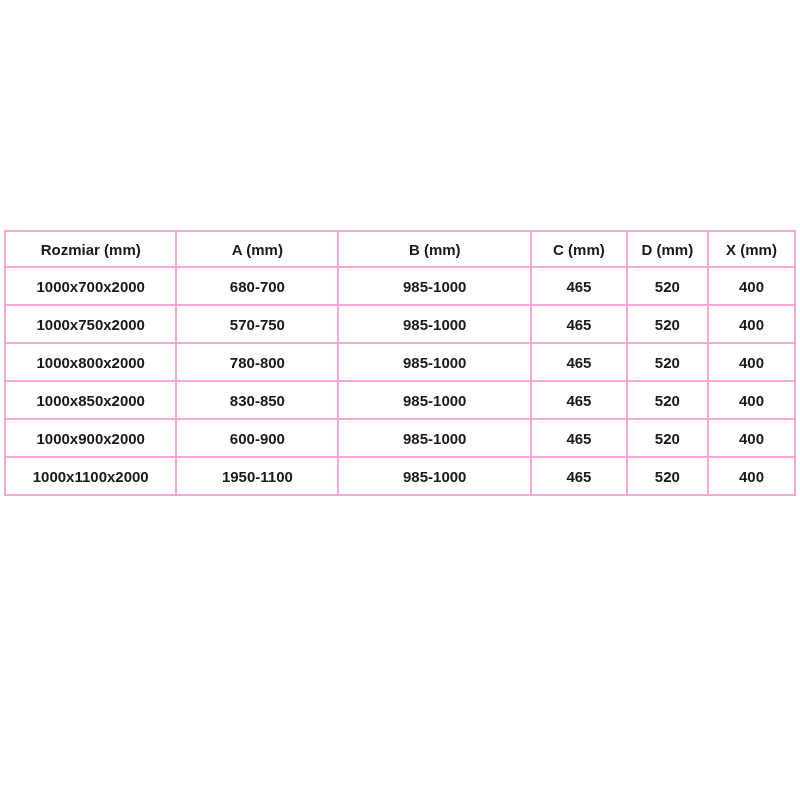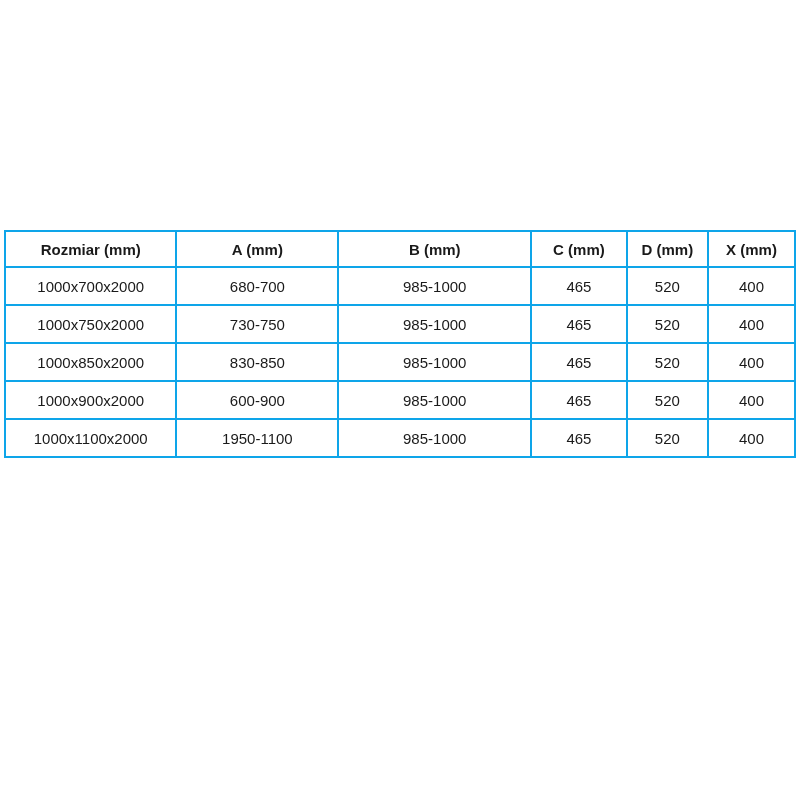--- a/index.html
+++ b/index.html
@@ -23,33 +23,33 @@
     top: 230px;
     width: 792px;
     border-collapse: collapse;
     table-layout: fixed;
     background: #ffffff;
     color: #1a1a1a;
     font-size: 15px;
   }
   table.spec-table th,
   table.spec-table td {
-    border: 2px solid #0ea5e9;
+    border: 2px solid #f9a8d4;
     text-align: center;
     vertical-align: middle;
     padding: 0 12px;
     overflow: hidden;
     white-space: nowrap;
   }
   table.spec-table th {
     font-weight: bold;
     height: 34px;
   }
   table.spec-table td {
-    font-weight: normal;
+    font-weight: bold;
     height: 36px;
     border-radius: 15px;
   }
   col.c-rozmiar { width: 21.7%; }
   col.c-a { width: 20.5%; }
   col.c-b { width: 24.4%; }
   col.c-c { width: 12.1%; }
   col.c-d { width: 10.3%; }
   col.c-x { width: 11.0%; }
 </style>
@@ -80,21 +80,29 @@
       <tr>
         <td>1000x700x2000</td>
         <td>680-700</td>
         <td>985-1000</td>
         <td>465</td>
         <td>520</td>
         <td>400</td>
       </tr>
       <tr>
         <td>1000x750x2000</td>
-        <td>730-750</td>
+        <td>570-750</td>
+        <td>985-1000</td>
+        <td>465</td>
+        <td>520</td>
+        <td>400</td>
+      </tr>
+      <tr>
+        <td>1000x800x2000</td>
+        <td>780-800</td>
         <td>985-1000</td>
         <td>465</td>
         <td>520</td>
         <td>400</td>
       </tr>
       <tr>
         <td>1000x850x2000</td>
         <td>830-850</td>
         <td>985-1000</td>
         <td>465</td>

